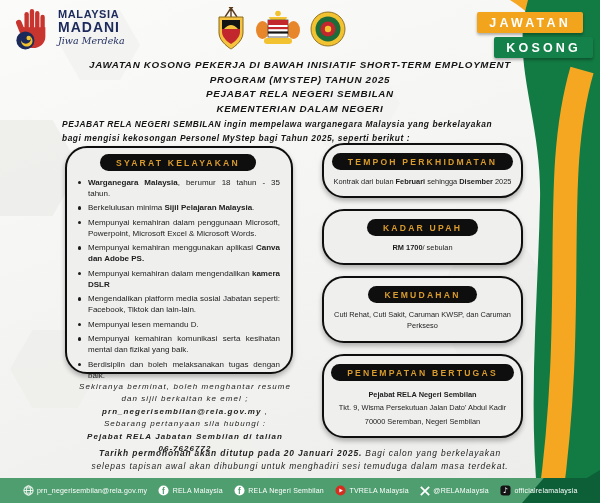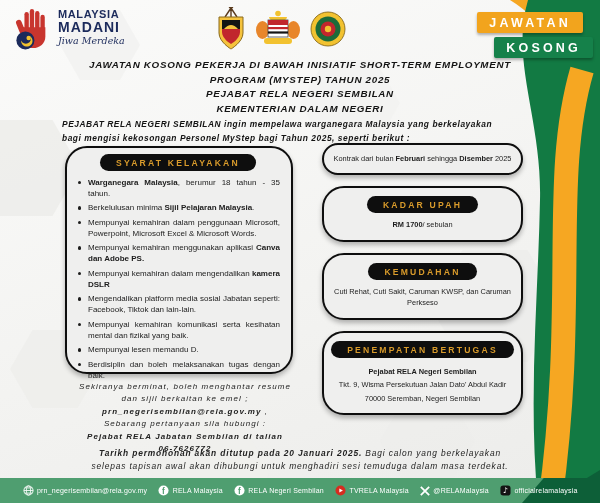--- a/index.html
+++ b/index.html
@@ -152,28 +152,29 @@
 
   <div class="panel syarat">
     <div class="pill">SYARAT KELAYAKAN</div>
     <ul>
       <li><b>Warganegara Malaysia</b>, berumur 18 tahun - 35 tahun.</li>
       <li>Berkelulusan minima <b>Sijil Pelajaran Malaysia</b>.</li>
       <li>Mempunyai kemahiran dalam penggunaan Microsoft, Powerpoint, Microsoft Excel &amp; Microsoft Words.</li>
       <li>Mempunyai kemahiran menggunakan aplikasi <b>Canva dan Adobe PS.</b></li>
       <li>Mempunyai kemahiran dalam mengendalikan <b>kamera DSLR</b></li>
       <li>Mengendalikan platform media sosial Jabatan seperti: Facebook, Tiktok dan lain-lain.</li>
+      <li>Mempunyai lesen memandu D.</li>
       <li>Mempunyai kemahiran komunikasi serta kesihatan mental dan fizikal yang baik.</li>
-      <li>Mempunyai lesen memandu D.</li>
       <li>Berdisiplin dan boleh melaksanakan tugas dengan baik.</li>
     </ul>
   </div>
 
   <div class="rcol">
     <div class="panel rpanel">
+      <div class="pill">TEMPOH PERKHIDMATAN</div>
       <div class="body">Kontrak dari bulan <b>Februari</b> sehingga <b>Disember</b> 2025</div>
     </div>
     <div class="panel rpanel">
       <div class="pill">KADAR UPAH</div>
       <div class="body"><b>RM 1700</b>/ sebulan</div>
     </div>
     <div class="panel rpanel">
       <div class="pill">KEMUDAHAN</div>
       <div class="body">Cuti Rehat, Cuti Sakit, Caruman KWSP, dan Caruman Perkseso</div>
     </div>

